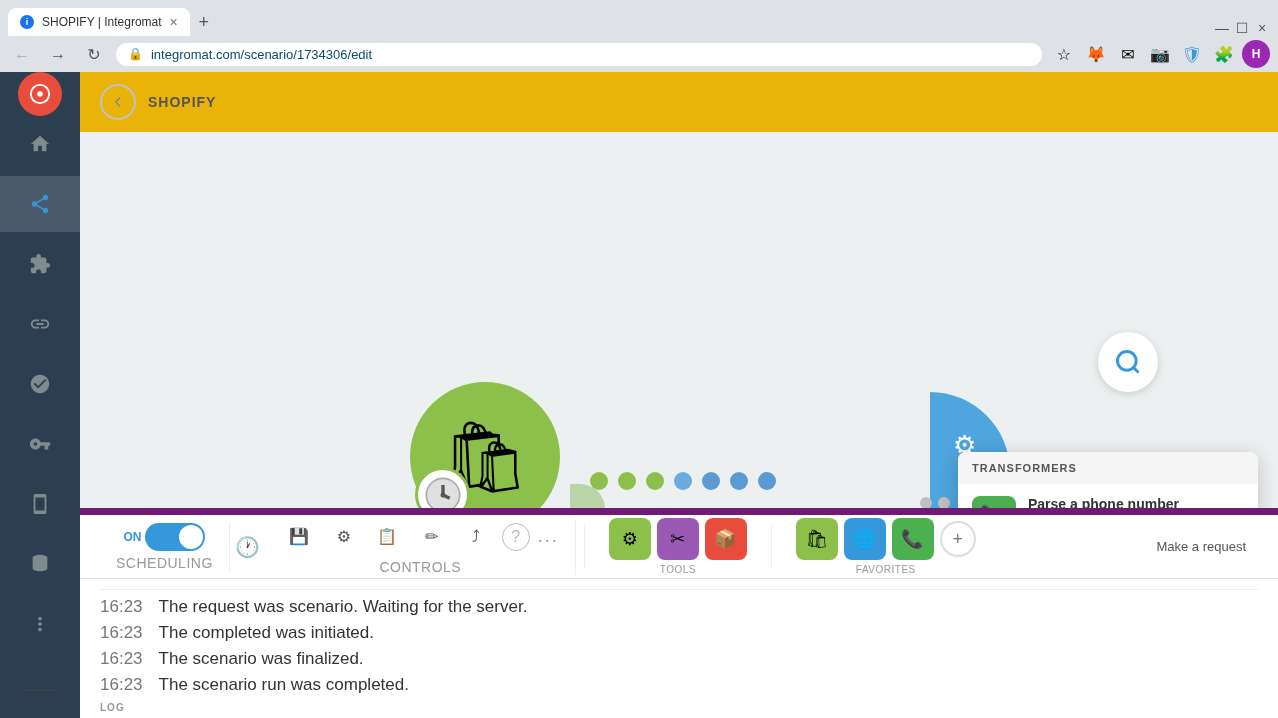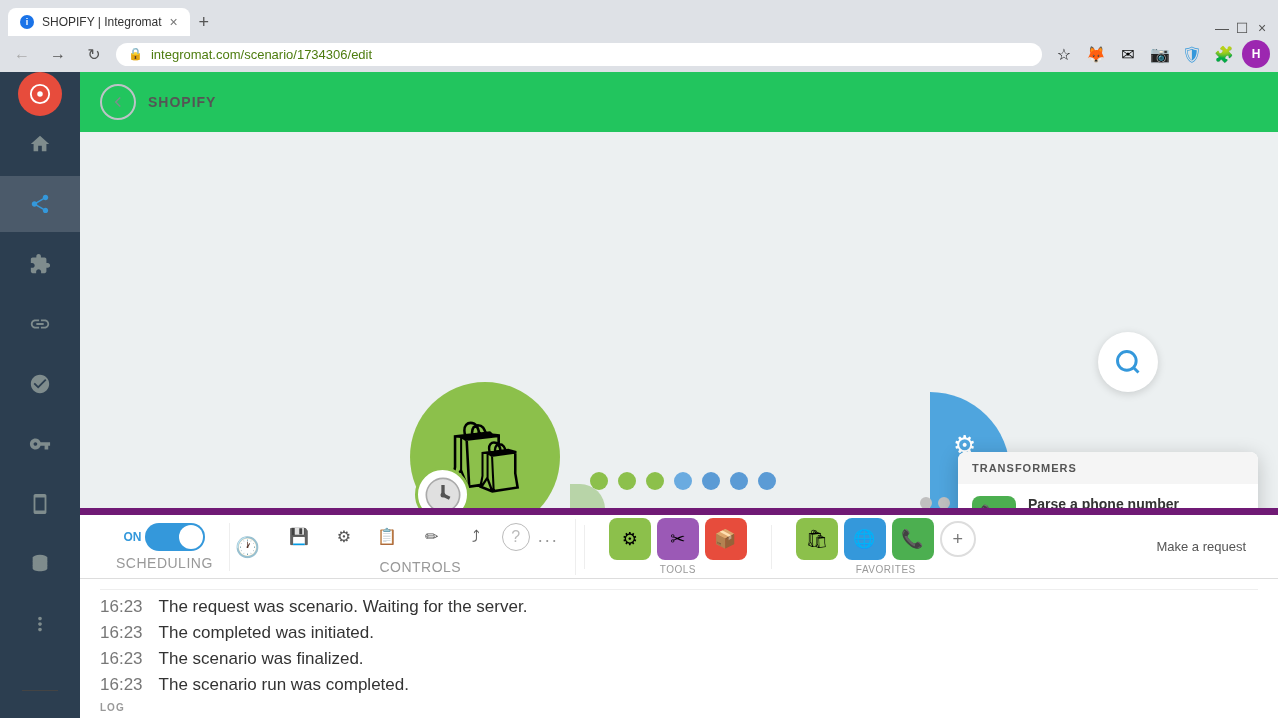--- a/index.html
+++ b/index.html
@@ -11,21 +11,21 @@
     .tab { display: flex; align-items: center; background: #fff; border-radius: 8px 8px 0 0; padding: 0 12px; height: 28px; font-size: 12px; color: #333; gap: 8px; min-width: 180px; }
     .tab-icon { width: 14px; height: 14px; background: #1a73e8; border-radius: 50%; display: flex; align-items: center; justify-content: center; font-size: 9px; color: white; font-weight: bold; }
     .tab-close { margin-left: auto; color: #777; font-size: 14px; cursor: pointer; }
     .tab-new { width: 28px; height: 28px; display: flex; align-items: center; justify-content: center; font-size: 18px; color: #555; cursor: pointer; }
 
     .address-bar-row { display: flex; align-items: center; background: #dee1e6; padding: 4px 8px; height: 36px; gap: 8px; }
     .nav-btn { width: 28px; height: 28px; display: flex; align-items: center; justify-content: center; color: #555; font-size: 16px; cursor: pointer; border-radius: 50%; }
     .nav-btn.disabled { color: #aaa; cursor: default; }
     .address-bar { flex: 1; background: #fff; border-radius: 20px; padding: 4px 12px; font-size: 13px; color: #333; display: flex; align-items: center; gap: 8px; }
     .address-bar-icon { color: #555; font-size: 12px; }
-    .address-text { color: #4d7c0f; }
+    .address-text { color: #0c4a6e; }
     .browser-actions { display: flex; gap: 4px; }
     .browser-action { width: 28px; height: 28px; display: flex; align-items: center; justify-content: center; cursor: pointer; border-radius: 50%; }
     .avatar-btn { width: 28px; height: 28px; background: #9c27b0; border-radius: 50%; display: flex; align-items: center; justify-content: center; color: white; font-size: 12px; font-weight: bold; }
 
     
     .app { display: flex; flex: 1; overflow: hidden; }
 
     
     .sidebar { width: 80px; background: #2c3e50; display: flex; flex-direction: column; align-items: center; padding: 0; flex-shrink: 0; }
     .sidebar-logo { width: 80px; height: 70px; display: flex; align-items: center; justify-content: center; }
@@ -33,21 +33,21 @@
     .sidebar-nav { display: flex; flex-direction: column; gap: 4px; width: 100%; }
     .sidebar-item { width: 80px; height: 56px; display: flex; align-items: center; justify-content: center; color: #7f8c8d; cursor: pointer; }
     .sidebar-item.active { background: rgba(255,255,255,0.15); color: #3498db; }
     .sidebar-item svg { width: 22px; height: 22px; }
     .sidebar-bottom { margin-top: auto; display: flex; flex-direction: column; align-items: center; padding-bottom: 12px; gap: 8px; }
 
     
     .main { flex: 1; display: flex; flex-direction: column; background: #ecf0f1; overflow: hidden; position: relative; }
 
     
-    .scenario-header { display: flex; align-items: center; padding: 12px 20px; background: #22c55e; gap: 12px; }
+    .scenario-header { display: flex; align-items: center; padding: 12px 20px; background: #eab308; gap: 12px; }
     .back-btn { width: 36px; height: 36px; border-radius: 50%; border: 2px solid #bdc3c7; display: flex; align-items: center; justify-content: center; color: #7f8c8d; cursor: pointer; }
     .scenario-title { font-size: 14px; font-weight: 600; color: #555; letter-spacing: 1px; text-transform: uppercase; }
 
     
     .canvas { flex: 1; position: relative; overflow: hidden; background: #ecf0f1; }
 
     
     .node-shopify { position: absolute; top: 250px; left: 330px; width: 150px; height: 150px; }
     .shopify-circle { width: 150px; height: 150px; background: #8cc04b; border-radius: 50%; display: flex; align-items: center; justify-content: center; position: relative; }
     .shopify-clock { position: absolute; bottom: 10px; left: 5px; width: 55px; height: 55px; background: #fff; border-radius: 50%; border: 3px solid #8cc04b; display: flex; align-items: center; justify-content: center; overflow: hidden; }

